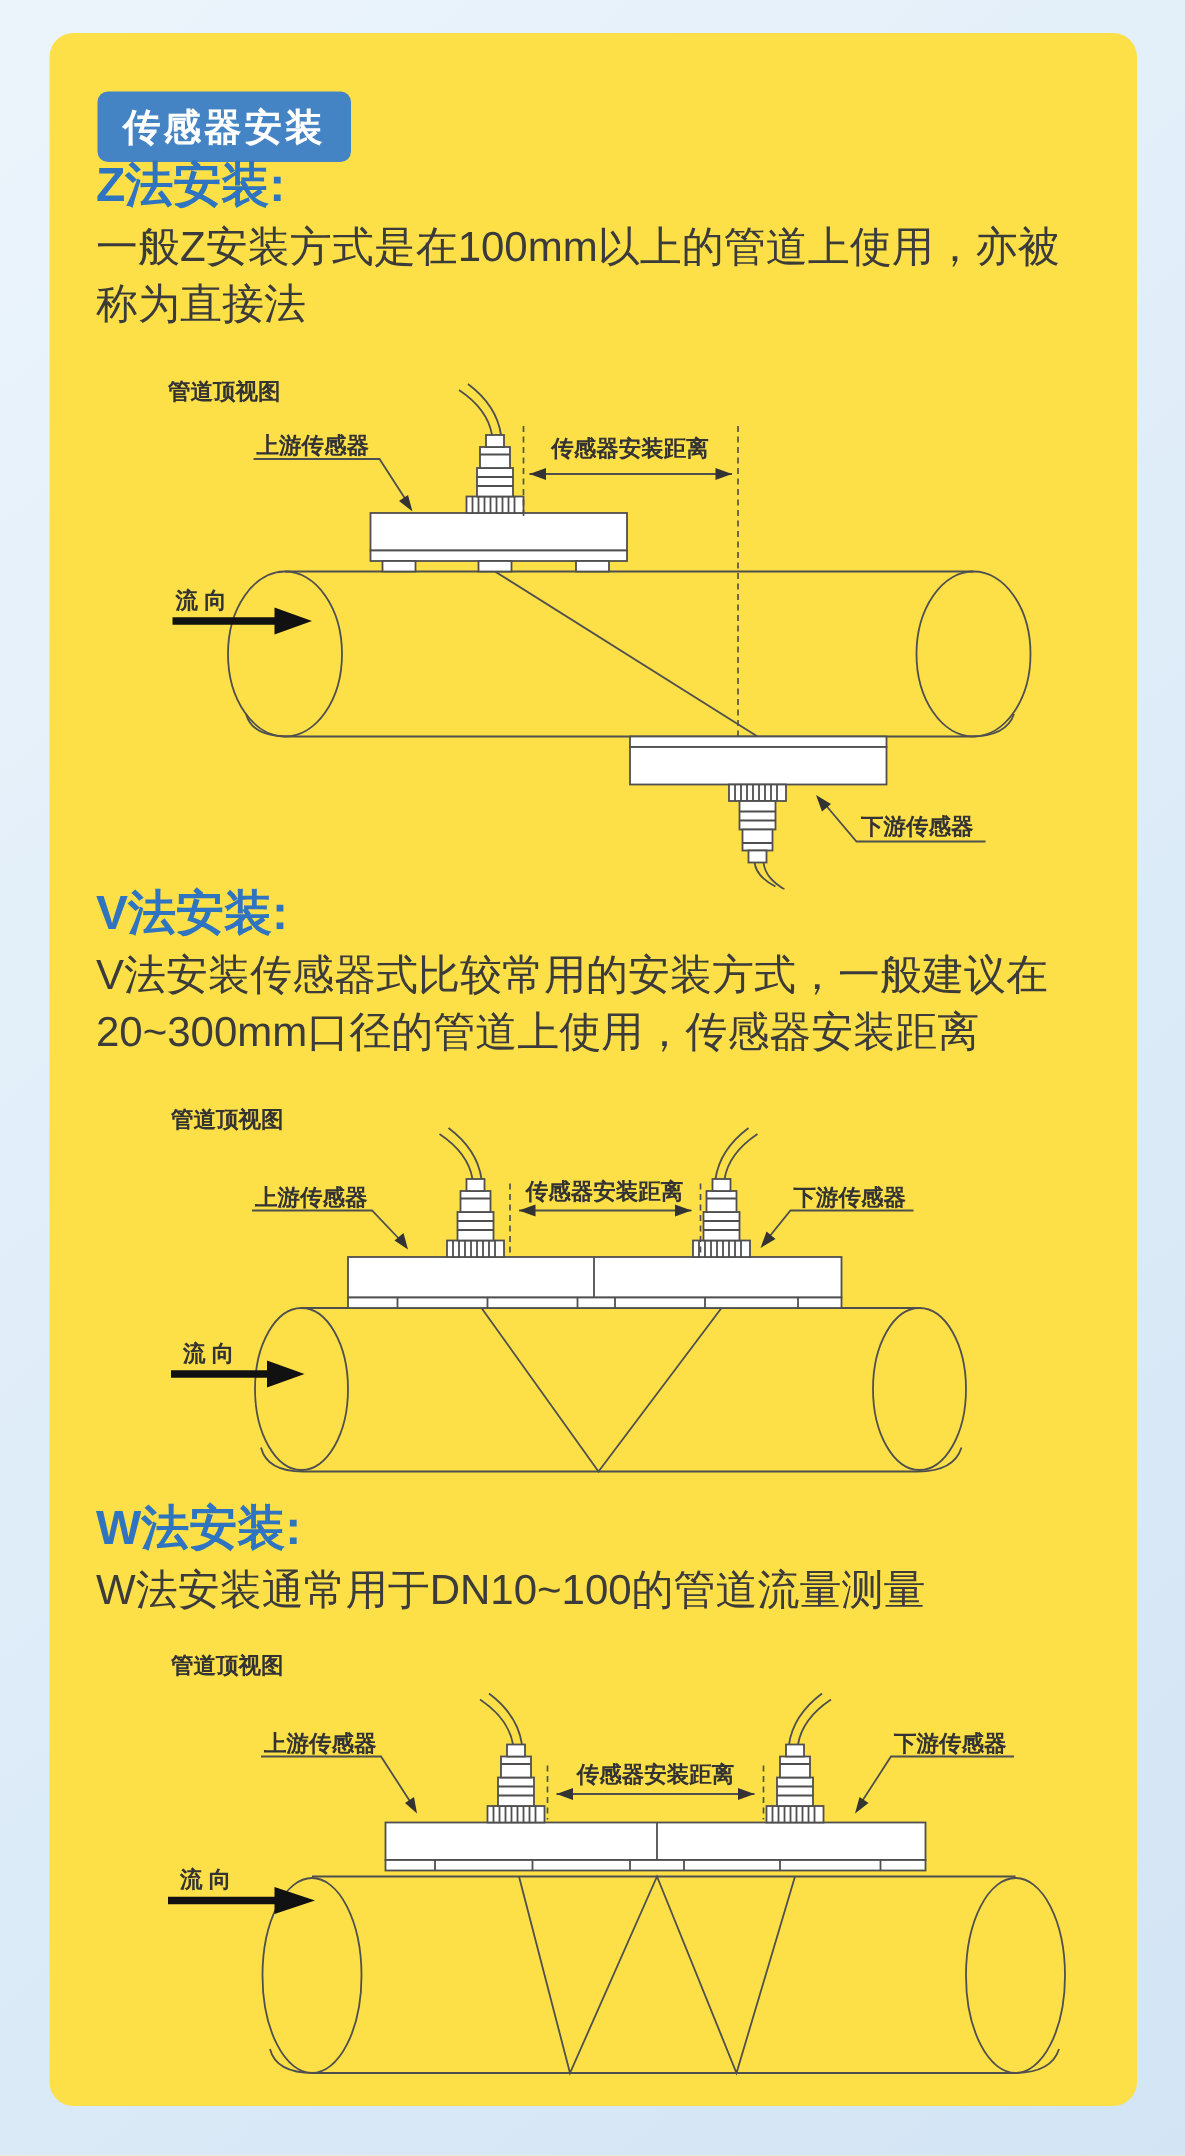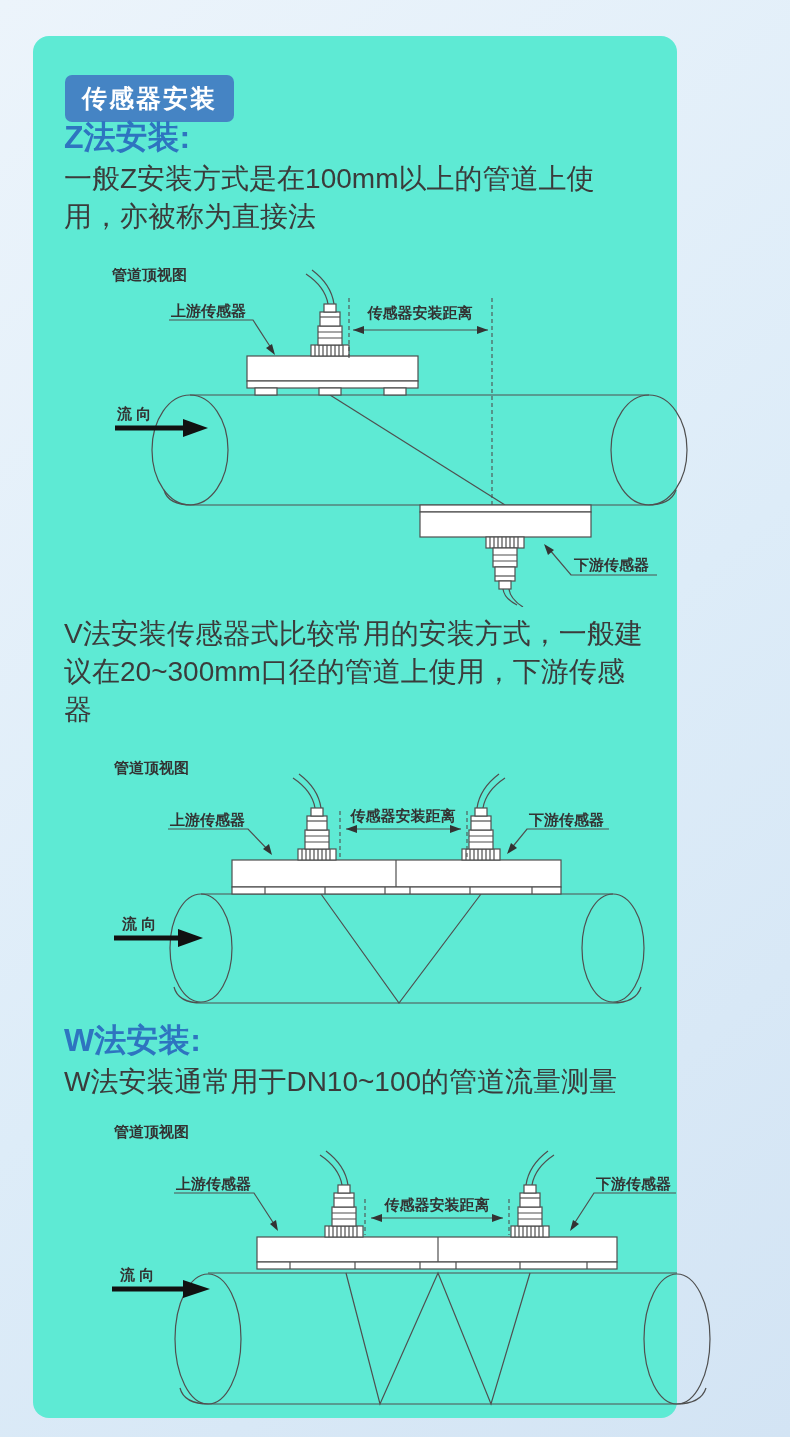--- a/index.html
+++ b/index.html
@@ -4,22 +4,22 @@
 <style>
   html,body{margin:0;padding:0;}
   body{
     width:790px;height:1437px;
     font-family:"Liberation Sans","DejaVu Sans",sans-serif;
     background:linear-gradient(140deg,#ecf4fb 0%,#ddecf8 55%,#d3e4f4 100%);
     overflow:hidden;
   }
   .page{position:relative;width:790px;height:1437px;}
   .card{
-    position:absolute;left:33px;top:36px;width:644px;height:1382px;
-    background:#5eead4;border-radius:16px;box-sizing:border-box;
+    position:absolute;left:33px;top:22px;width:725px;height:1382px;
+    background:#fde047;border-radius:16px;box-sizing:border-box;
     padding:39px 31px 0 31px;
   }
   .badge{
     display:inline-block;background:#4584c4;color:#ffffff;
     font-size:25px;font-weight:bold;letter-spacing:2px;
     padding:7px 17px;border-radius:7px;margin-left:1px;
   }
   h2.method{
     color:#2e74c0;font-size:32px;font-weight:bold;
     margin:0;line-height:30px;
@@ -123,21 +123,22 @@
 
         <g>
           <text x="17" y="157">流 向</text>
           <path class="flow" d="M15,166 H84"></path>
           <polygon class="flowh" points="108,166 83,157 83,175"></polygon>
         </g>
       </svg>
     </div>
 
     
-    <p class="desc">V法安装传感器式比较常用的安装方式，一般建议在20~300mm口径的管道上使用，下游传感器</p>
+    <h2 class="method mt-v">V法安装:</h2>
+    <p class="desc">V法安装传感器式比较常用的安装方式，一般建议在20~300mm口径的管道上使用，传感器安装距离</p>
 
     <div class="diagram v">
       <svg width="575" height="280" viewBox="0 0 575 280">
         <defs>
           <g id="sensorUpV">
             <rect class="lnw" x="-19" y="-11" width="38" height="11"></rect>
             <path class="ln" d="M-15,-11V0 M-11,-11V0 M-7,-11V0 M-3,-11V0 M1,-11V0 M5,-11V0 M9,-11V0 M13,-11V0"></path>
             <rect class="lnw" x="-12" y="-30" width="24" height="19"></rect>
             <path class="ln" d="M-12,-24H12 M-12,-18H12"></path>
             <rect class="lnw" x="-10" y="-44" width="20" height="14"></rect>

